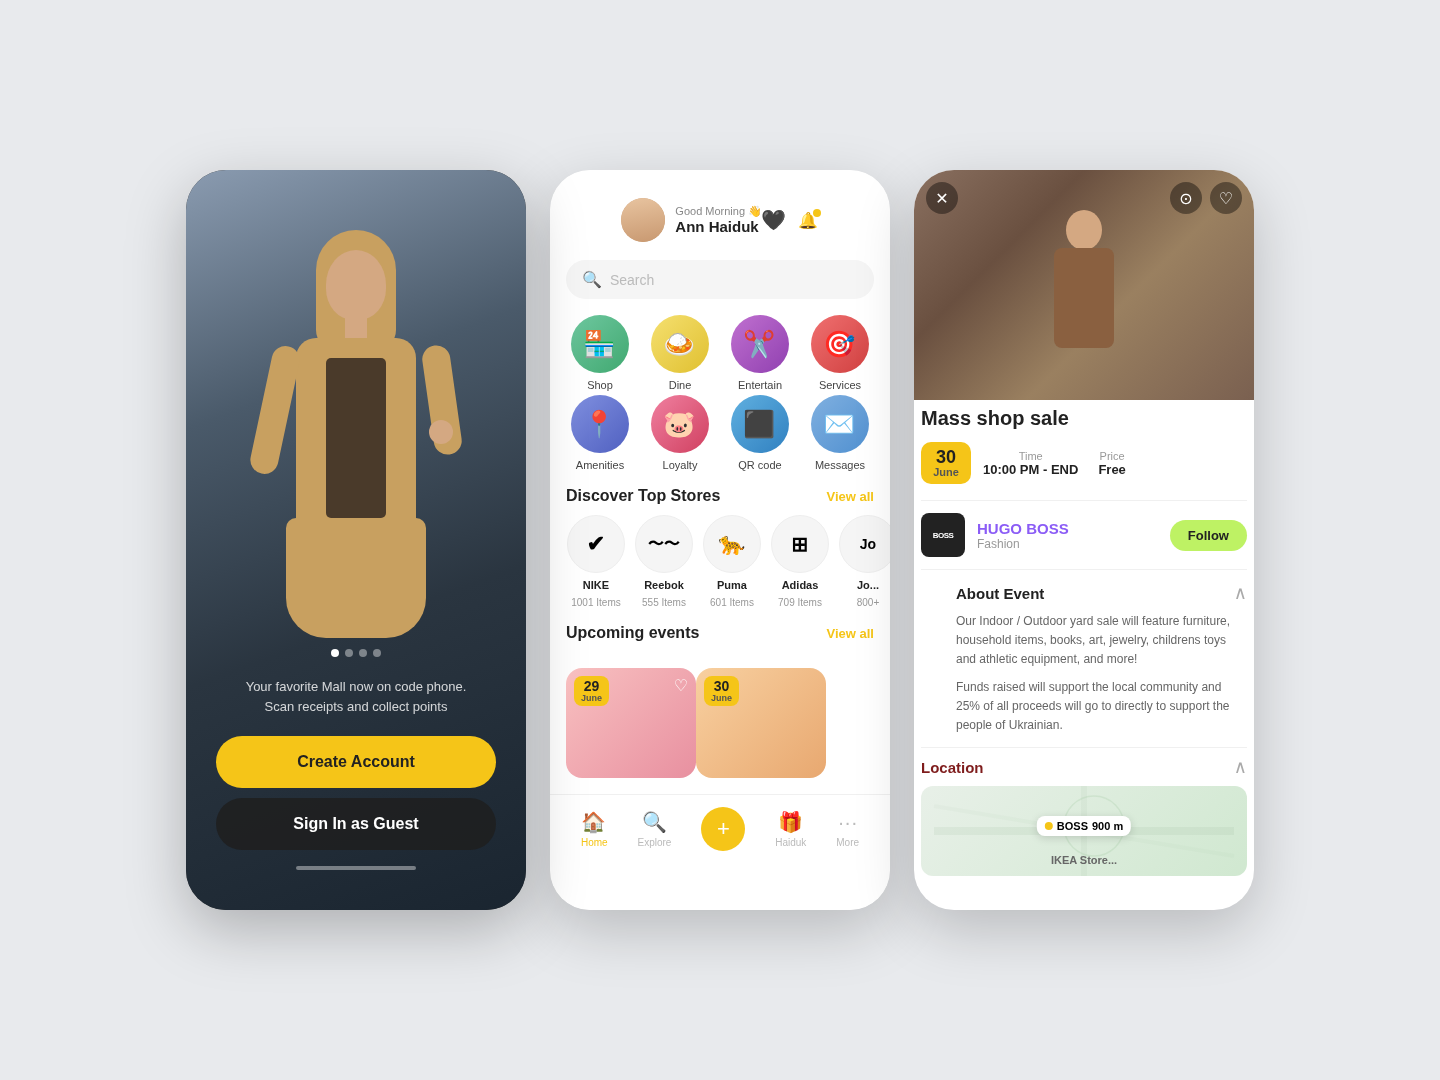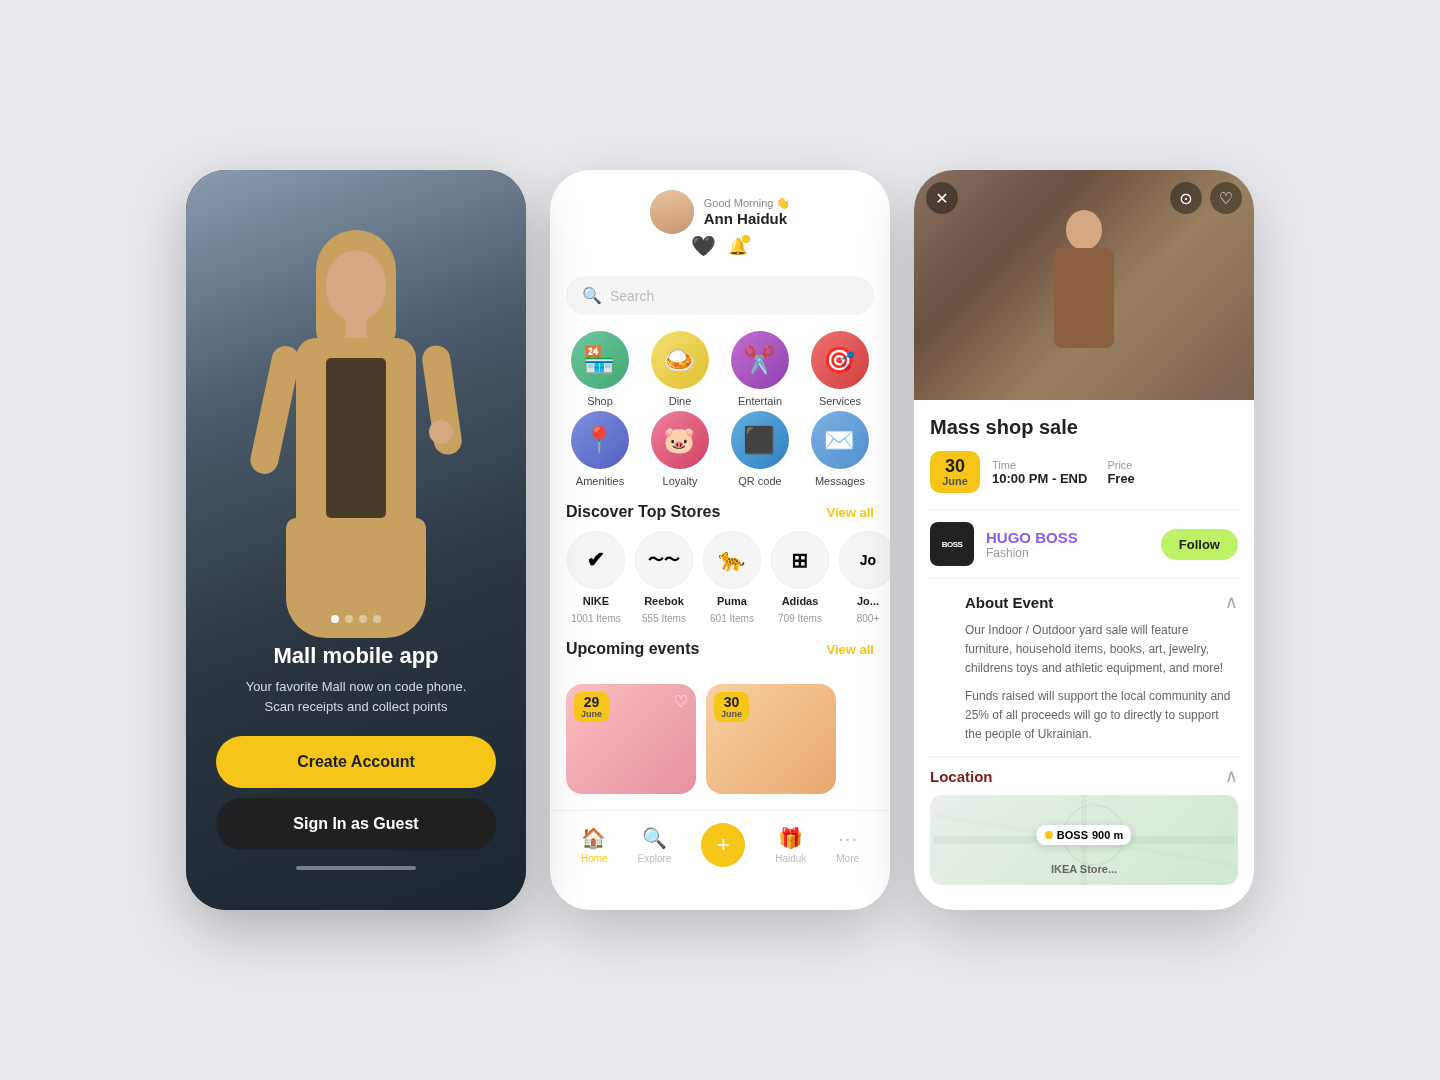--- a/index.html
+++ b/index.html
@@ -196,23 +196,22 @@
       flex: 1;
       overflow: hidden;
       background: white;
       border-radius: 40px;
       display: flex;
       flex-direction: column;
     }
     .home-header {
       display: flex;
       align-items: center;
-      justify-content: flex-end;
-      padding: 20px 20px 10px;
-      flex-direction: column;
+      justify-content: center;
+      padding: 28px 20px 10px;
     }
     .header-user {
       display: flex;
       align-items: center;
       gap: 10px;
     }
     .avatar {
       width: 44px; height: 44px;
       border-radius: 50%;
       background: linear-gradient(135deg, #d4a882 30%, #c09060 100%);
@@ -318,21 +317,20 @@
       justify-content: center;
       font-size: 18px;
       font-weight: 900;
     }
     .store-name { font-size: 11px; font-weight: 700; color: #222; }
     .store-items { font-size: 10px; color: #999; }
 
     
     .events-row {
       display: flex;
-      gap: 10px;
       padding: 16px 16px;
       overflow-x: hidden;
     }
     .event-card {
       width: 130px; min-width: 130px;
       height: 110px;
       border-radius: 16px;
       overflow: hidden;
       position: relative;
     }
@@ -442,21 +440,21 @@
     .detail-action-btn {
       width: 32px; height: 32px;
       border-radius: 50%;
       background: rgba(0,0,0,0.4);
       display: flex; align-items: center; justify-content: center;
       color: white; font-size: 16px;
     }
     .detail-content {
       flex: 1;
       overflow-y: auto;
-      padding: 16px;
+      padding: 7px;
       scrollbar-width: none;
     }
     .detail-content::-webkit-scrollbar { display: none; }
     .detail-sale-title { font-size: 20px; font-weight: 800; color: #222; margin-bottom: 12px; }
     .detail-event-info {
       display: flex;
       align-items: center;
       gap: 12px;
       margin-bottom: 16px;
     }
@@ -467,21 +465,21 @@
       text-align: center;
       min-width: 50px;
     }
     .detail-date-day { font-size: 18px; font-weight: 800; color: #222; line-height: 1; }
     .detail-date-month { font-size: 11px; color: #555; font-weight: 600; }
     .detail-time-price {
       display: flex;
       gap: 20px;
     }
     .detail-tp-block {}
-    .detail-tp-label { font-size: 11px; color: #999; }
+    .detail-tp-label { font-size: 11px; color: #999; text-align: center; }
     .detail-tp-value { font-size: 13px; font-weight: 700; color: #222; }
 
     .brand-row {
       display: flex;
       align-items: center;
       gap: 12px;
       padding: 12px 0;
       border-top: 1px solid #f0f0f0;
       border-bottom: 1px solid #f0f0f0;
       margin-bottom: 12px;
@@ -581,21 +579,20 @@
     </div>
 
     <div class="login-dots">
       <div class="dot active"></div>
       <div class="dot"></div>
       <div class="dot"></div>
       <div class="dot"></div>
     </div>
 
     <div class="login-text-section">
-      <div class="login-title">Mall mobile app</div>
       <div class="login-subtitle">Your favorite Mall now on code phone. Scan receipts and collect points</div>
     </div>
 
     <button class="btn-create">Create Account</button>
     <button class="btn-guest">Sign In as Guest</button>
     <div class="login-bar"></div>
   </div>
 </div>
 
 <div class="phone-home">

